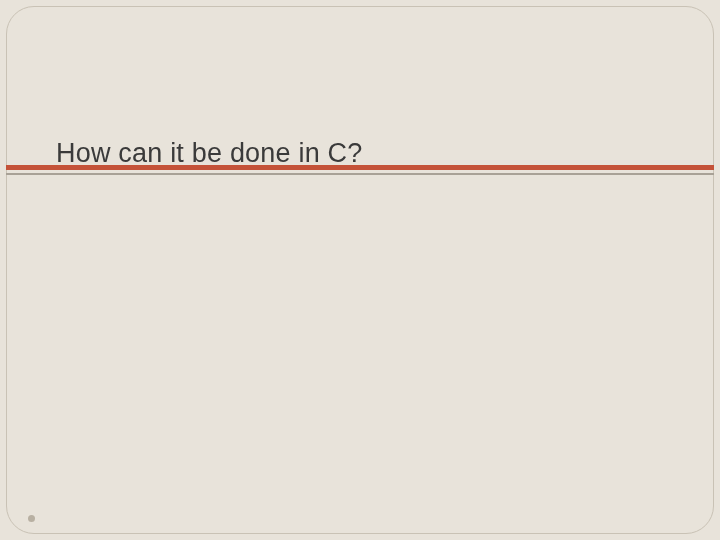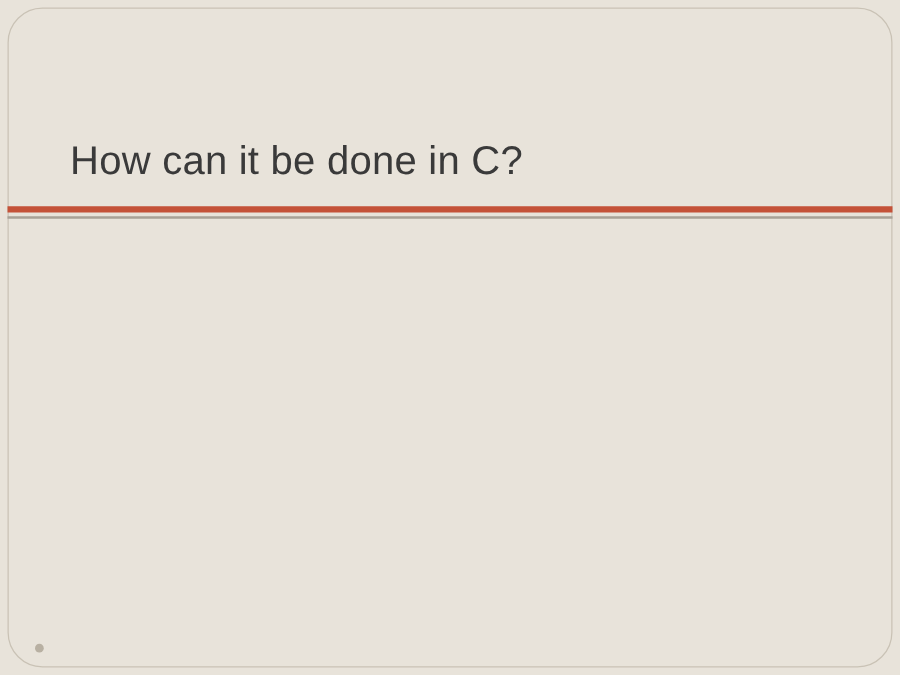--- a/index.html
+++ b/index.html
@@ -24,24 +24,25 @@
       border-radius: 28px;
     }
     .title-area {
       position: absolute;
       top: 110px;
       left: 56px;
       right: 40px;
     }
     .slide-title {
       font-family: Arial, Helvetica, sans-serif;
-      font-size: 32px;
+      font-size: 27px;
       font-weight: 400;
       color: #3a3a3a;
       letter-spacing: 0.2px;
+      margin-top: 28px;
     }
     .divider-group {
       position: absolute;
       top: 165px;
       left: 6px;
       right: 6px;
     }
     .divider-red {
       height: 5px;
       background: #c45238;

